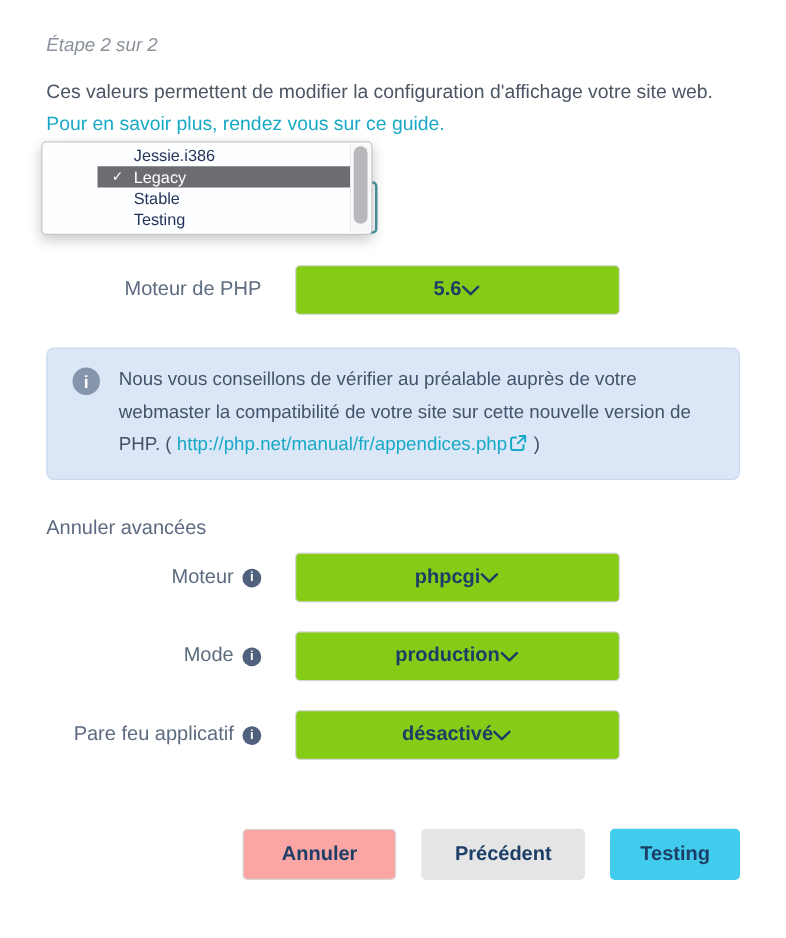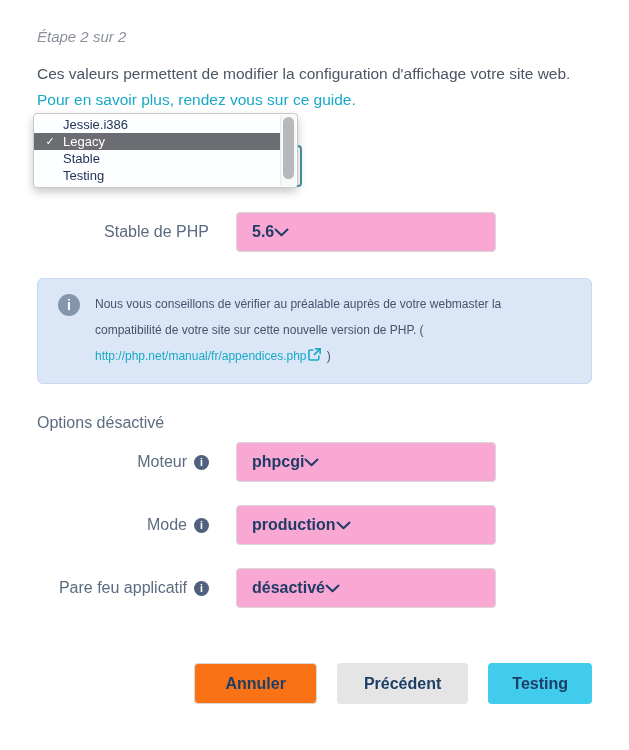--- a/index.html
+++ b/index.html
@@ -25,63 +25,63 @@
   .row-env{position:relative;height:77px;align-items:flex-start;}
   .row-env .form-label{display:block;padding-top:21px;line-height:31px;}
   .env-cell{position:relative;height:77px;}
   .select-under{position:absolute;left:0;top:32px;width:261px;height:38px;
                 background:#fff;border:2px solid #4b96a1;border-radius:4px;}
   .popup{position:absolute;left:-4px;top:0;width:263px;height:73px;z-index:10;
          background:#fdfeff;border:1px solid #c6c8ca;border-radius:4px;
          box-shadow:0 4px 10px rgba(0,0,0,.22);}
   .popup ul{margin:0;padding:2px 17px 2px 0;list-style:none;}
   .popup li{display:flex;align-items:center;height:17px;font-size:13px;color:#23355a;
-            padding-left:9px;cursor:pointer;white-space:nowrap;}
+            padding-left:9px;cursor:pointer;white-space:nowrap;margin-left:44px;}
   .popup li .check{width:14px;flex:0 0 14px;font-size:11px;margin-right:6px;
                    visibility:hidden;text-align:center;}
   .popup li.selected{background:#6c6d72;color:#ffffff;}
   .popup li.selected .check{visibility:visible;color:#fff;}
   .popup-track{position:absolute;top:1px;bottom:1px;right:1px;width:15px;
                background:#f7f8f8;border-left:1px solid #e9eaeb;border-radius:0 3px 3px 0;}
   .popup-thumb{position:absolute;top:3px;right:3px;width:11px;height:62px;
                background:#b6b8bb;border-radius:6px;}
 
   
   .select{height:40px;box-sizing:border-box;border:1px solid #d7d7d7;border-radius:4px;
-          background:#f9a8d4;display:flex;align-items:center;justify-content:flex-start;
+          background:#84cc16;display:flex;align-items:center;justify-content:center;
           padding:0 16px 0 15px;cursor:pointer;}
   .select .value{font-size:16px;font-weight:700;color:#1e3c66;}
   .chev{flex:0 0 auto;display:flex;}
 
   .row-php{margin-top:22px;}
 
   
   .notice{margin-top:26px;box-sizing:border-box;width:555px;background:#dbe7f7;
           border:1px solid #c8d8ee;border-radius:6px;padding:12px 20px 12px 20px;
           display:flex;gap:15px;}
   .notice-icon{flex:0 0 22px;width:22px;height:22px;border-radius:50%;background:#8595ab;
                color:#fff;display:flex;align-items:center;justify-content:center;
                font-size:14px;font-weight:700;margin-top:3px;}
-  .notice-text{font-size:12px;line-height:26px;color:#44536b;max-width:478px;}
+  .notice-text{font-size:15px;line-height:26px;color:#44536b;max-width:478px;}
   .ext-icon{display:inline-block;vertical-align:-2px;margin:0 1px;}
 
   
   .section-label{margin-top:30px;font-size:16px;color:#5c6b80;}
   .row-adv{margin-top:10px;}
   .row-adv ~ .row-adv{margin-top:23px;}
   .info-dot{width:15px;height:15px;border-radius:50%;background:#4f617c;color:#fff;
             font-size:10.5px;font-weight:700;display:flex;align-items:center;
             justify-content:center;cursor:pointer;flex:0 0 15px;}
 
   
   .actions{margin-top:55px;display:flex;justify-content:flex-end;gap:20px;}
   .btn{height:41px;box-sizing:border-box;border-radius:4px;font-size:16px;font-weight:700;
        color:#1d3e66;display:flex;align-items:center;justify-content:center;cursor:pointer;
        font-family:"Liberation Sans","DejaVu Sans",sans-serif;}
-  .btn-cancel{background:#f97316;border:1px solid #d8d8d8;padding:0 30px;}
+  .btn-cancel{background:#fca5a5;border:1px solid #d8d8d8;padding:0 30px;}
   .btn-prev{background:#e5e5e5;border:none;padding:0 27px;}
   .btn-submit{background:#41cbec;border:none;padding:0 24px;}
 </style>
 </head>
 <body>
 
 <div class="page">
 
   <div class="header">
     <div class="step">Étape 2 sur 2</div>
@@ -114,21 +114,21 @@
             <span>Testing</span>
           </li>
         </ul>
         <div class="popup-track"></div>
         <div class="popup-thumb"></div>
       </div>
     </div>
   </div>
 
   <div class="form-row row-php">
-    <div class="form-label">Stable de PHP</div>
+    <div class="form-label">Moteur de PHP</div>
     <div class="select">
       <span class="value">5.6</span>
       <span class="chev">
         <svg width="15" height="9" viewBox="0 0 15 9">
             <polyline points="1.5,1.5 7.5,7.3 13.5,1.5" fill="none" stroke="#1e3c66" stroke-width="2" stroke-linecap="round" stroke-linejoin="round"></polyline>
           </svg>
       </span>
     </div>
   </div>
 
@@ -138,21 +138,21 @@
       <span>Nous vous conseillons de vérifier au préalable auprès de votre webmaster la compatibilité de votre site sur cette nouvelle version de PHP. (</span>
       <a class="link">http://php.net/manual/fr/appendices.php</a><span class="ext-icon"><svg width="15" height="15" viewBox="0 0 16 16">
             <path d="M6.2 3.2H3.6C2.7 3.2 2 3.9 2 4.8v7.4c0 .9.7 1.6 1.6 1.6H11c.9 0 1.6-.7 1.6-1.6V9.6" fill="none" stroke="#18a9c7" stroke-width="1.7" stroke-linecap="round"></path>
             <path d="M9.2 2h4.8v4.8" fill="none" stroke="#18a9c7" stroke-width="1.7" stroke-linecap="round" stroke-linejoin="round"></path>
             <path d="M14 2 7.8 8.2" fill="none" stroke="#18a9c7" stroke-width="1.7" stroke-linecap="round"></path>
           </svg></span>
       <span>)</span>
     </div>
   </div>
 
-  <div class="section-label">Options désactivé</div>
+  <div class="section-label">Annuler avancées</div>
 
   <div class="form-row row-adv">
     <div class="form-label">
       <span>Moteur</span>
       <span class="info-dot">i</span>
     </div>
     <div class="select">
       <span class="value">phpcgi</span>
       <span class="chev">
         <svg width="15" height="9" viewBox="0 0 15 9">

